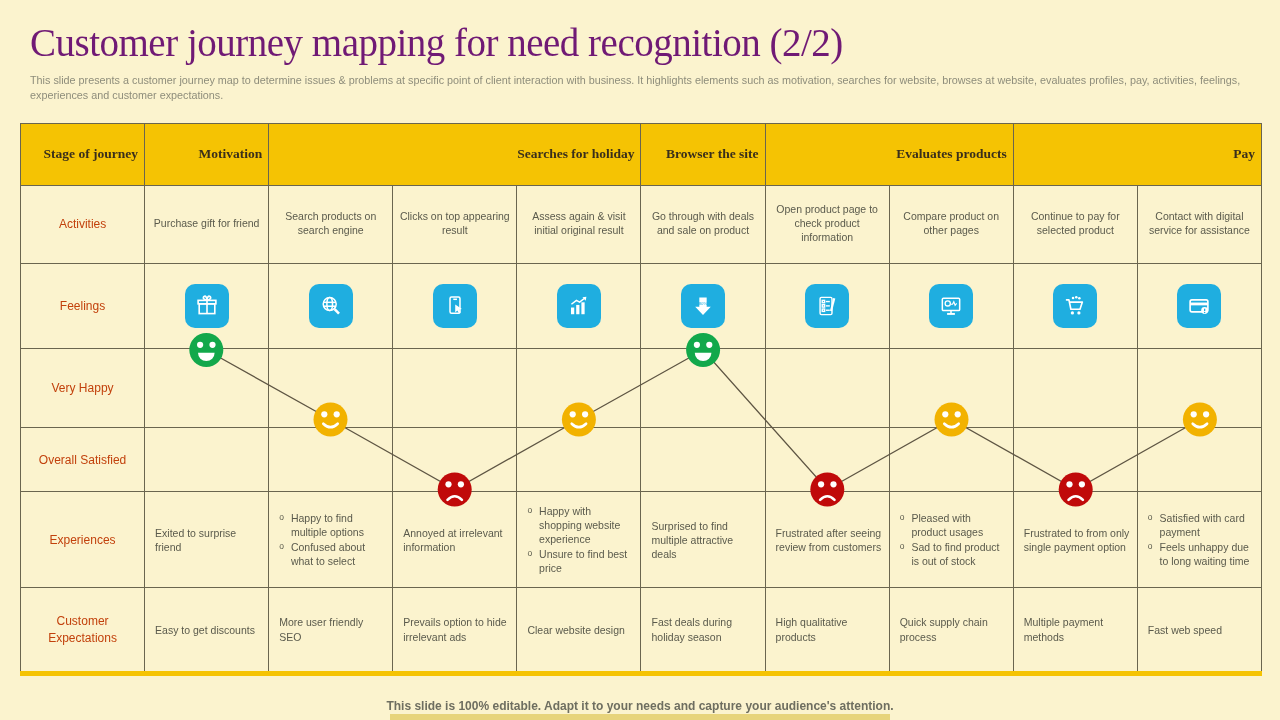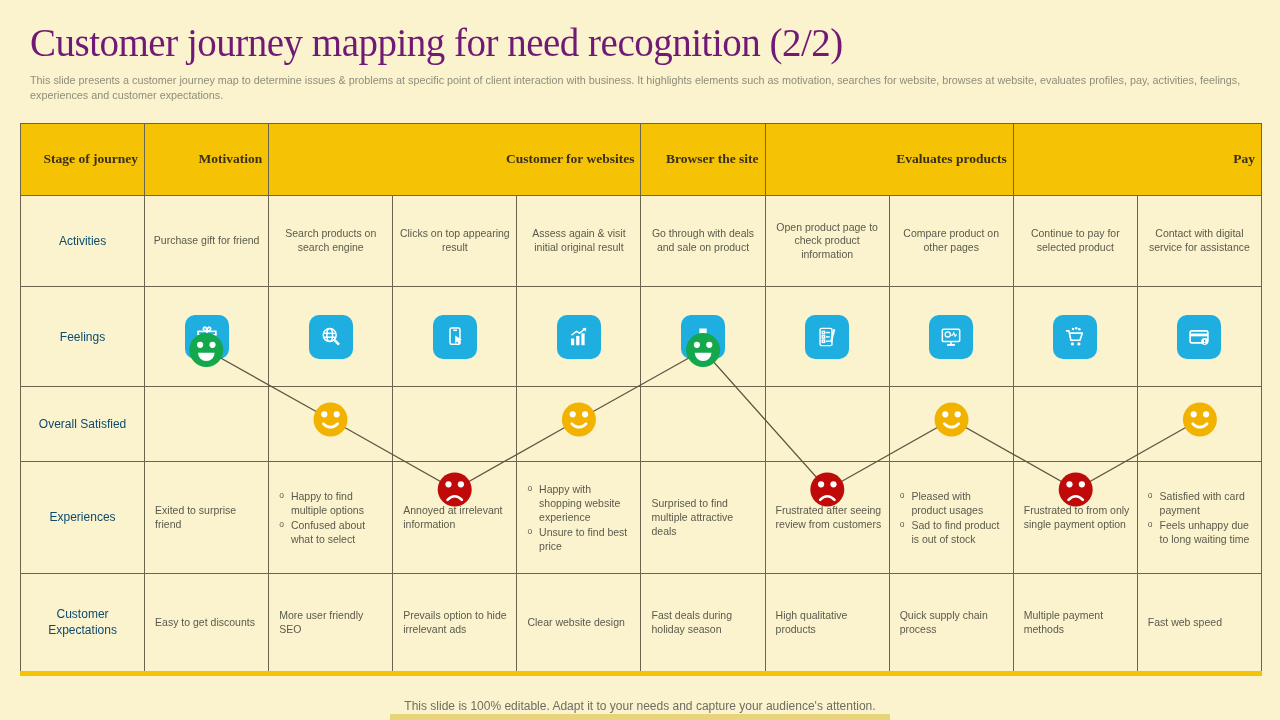--- a/index.html
+++ b/index.html
@@ -26,36 +26,36 @@
     font-size:13.5px;font-weight:700;color:#3A2F1B;line-height:1.35;text-align:right;
   }
   tr.r-head{height:53px}
   tr.r-act{height:67px}
   tr.r-feel{height:73px}
   tr.r-vh{height:68px}
   tr.r-os{height:55px}
   tr.r-un{height:69px}
   tr.r-ex{height:76px}
   tr.r-ce{height:72px}
-  .rowlabel{font-size:12px;color:#0c4a6e;text-align:center;line-height:1.35}
+  .rowlabel{font-size:12px;color:#c2410c;text-align:center;line-height:1.35}
   .act{font-size:10.5px;color:#5A5A4C;text-align:center;line-height:1.32}
   .exp{font-size:10.5px;color:#5A5A4C;text-align:left;padding:4px 6px 4px 10px;line-height:1.34}
   .feel{text-align:center}
   .tile{
     display:inline-flex;align-items:center;justify-content:center;
     width:44px;height:44px;background:#1FAEE0;border-radius:10px;vertical-align:middle;
   }
   .tile svg{display:block}
   .bi{display:flex;gap:7px;margin:1px 0;align-items:flex-start}
   .bm{font-size:8.5px;line-height:1.6;flex:0 0 auto}
   .journey{position:absolute;left:0;top:0;pointer-events:none}
   .table-bottom{position:absolute;left:0;top:548px;width:1242px;height:5px;background:#F5C303}
   .footer{
     position:absolute;left:0;right:0;bottom:7px;text-align:center;
-    font-size:12px;color:#6E6E60;
+    font-size:12px;color:#6E6E60;font-weight:bold;
   }
   .footer-strip{position:absolute;left:390px;bottom:0;width:500px;height:6px;background:#E7D47B}
 </style>
 </head>
 <body>
 
 <div class="title">Customer journey mapping for need recognition (2/2)</div>
 <div class="subtitle">This slide presents a customer journey map to determine issues &amp; problems at specific point of client interaction with business. It highlights elements such as motivation, searches for website, browses at website, evaluates profiles, pay, activities, feelings, experiences and customer expectations.</div>
 
 <div class="table-wrap">
@@ -69,21 +69,21 @@
         <col>
         <col>
         <col>
         <col>
         <col>
     </colgroup>
     <tbody>
         <tr class="r-head">
       <th>Stage of journey</th>
       <th>Motivation</th>
-      <th colspan="3">Customer for websites</th>
+      <th colspan="3">Searches for holiday</th>
       <th>Browser the site</th>
       <th colspan="2">Evaluates products</th>
       <th colspan="2">Pay</th>
     </tr>
     <tr class="r-act">
       <td class="rowlabel">Activities</td>
       <td class="act">Purchase gift for friend</td>
       <td class="act">Search products on search engine</td>
       <td class="act">Clicks on top appearing result</td>
       <td class="act">Assess again &amp; visit initial original result</td>
@@ -187,20 +187,32 @@
           <svg width="26" height="26" viewBox="0 0 24 24" fill="none" stroke="#fff" stroke-width="1.5">
             <rect x="3.8" y="6.4" width="16.4" height="11" rx="1.6"></rect>
             <rect x="3.8" y="8.8" width="16.4" height="2.6" fill="#fff" stroke="none"></rect>
             <circle cx="17.2" cy="16.2" r="3.2" fill="#fff" stroke="none"></circle>
             <line x1="17.2" y1="14.5" x2="17.2" y2="16.6" stroke="#1FAEE0" stroke-width="1.2"></line>
             <circle cx="17.2" cy="17.9" r="0.7" fill="#1FAEE0" stroke="none"></circle>
           </svg>
         </span>
       </td>
     </tr>
+    <tr class="r-vh">
+      <td class="rowlabel">Very Happy</td>
+      <td></td>
+          <td></td>
+      <td></td>
+          <td></td>
+      <td></td>
+          <td></td>
+      <td></td>
+          <td></td>
+      <td></td>
+    </tr>
     <tr class="r-os">
       <td class="rowlabel">Overall Satisfied</td>
       <td></td>
           <td></td>
       <td></td>
           <td></td>
       <td></td>
           <td></td>
       <td></td>
           <td></td>

